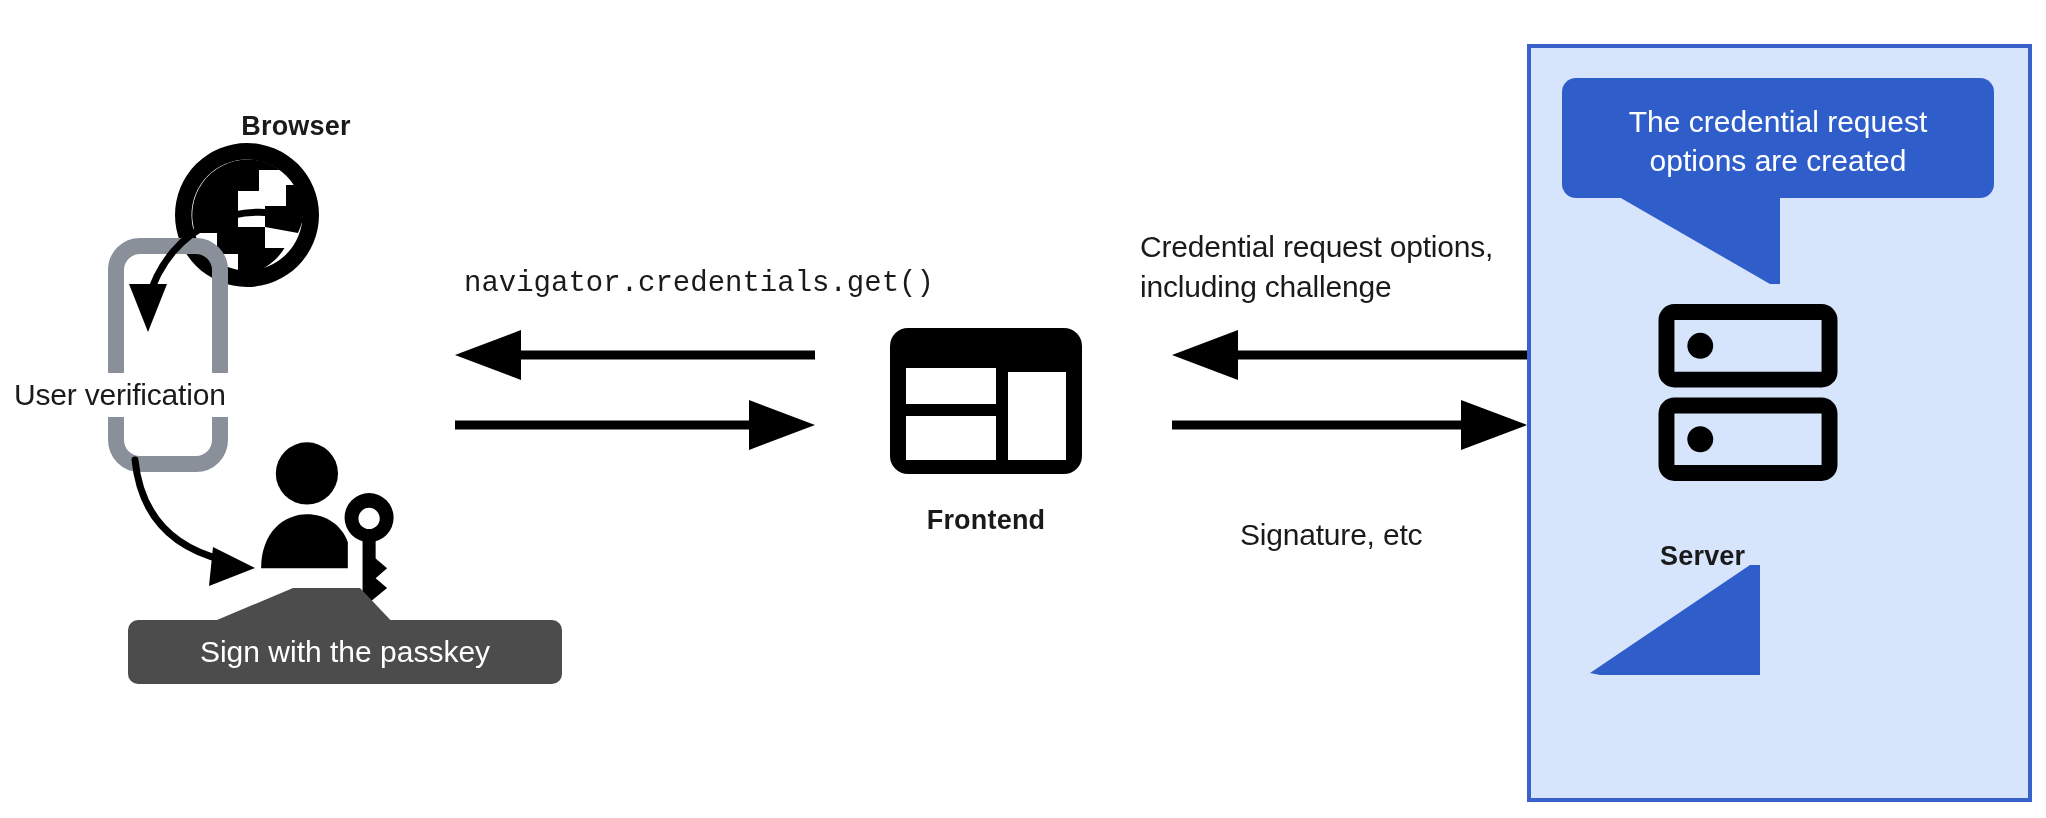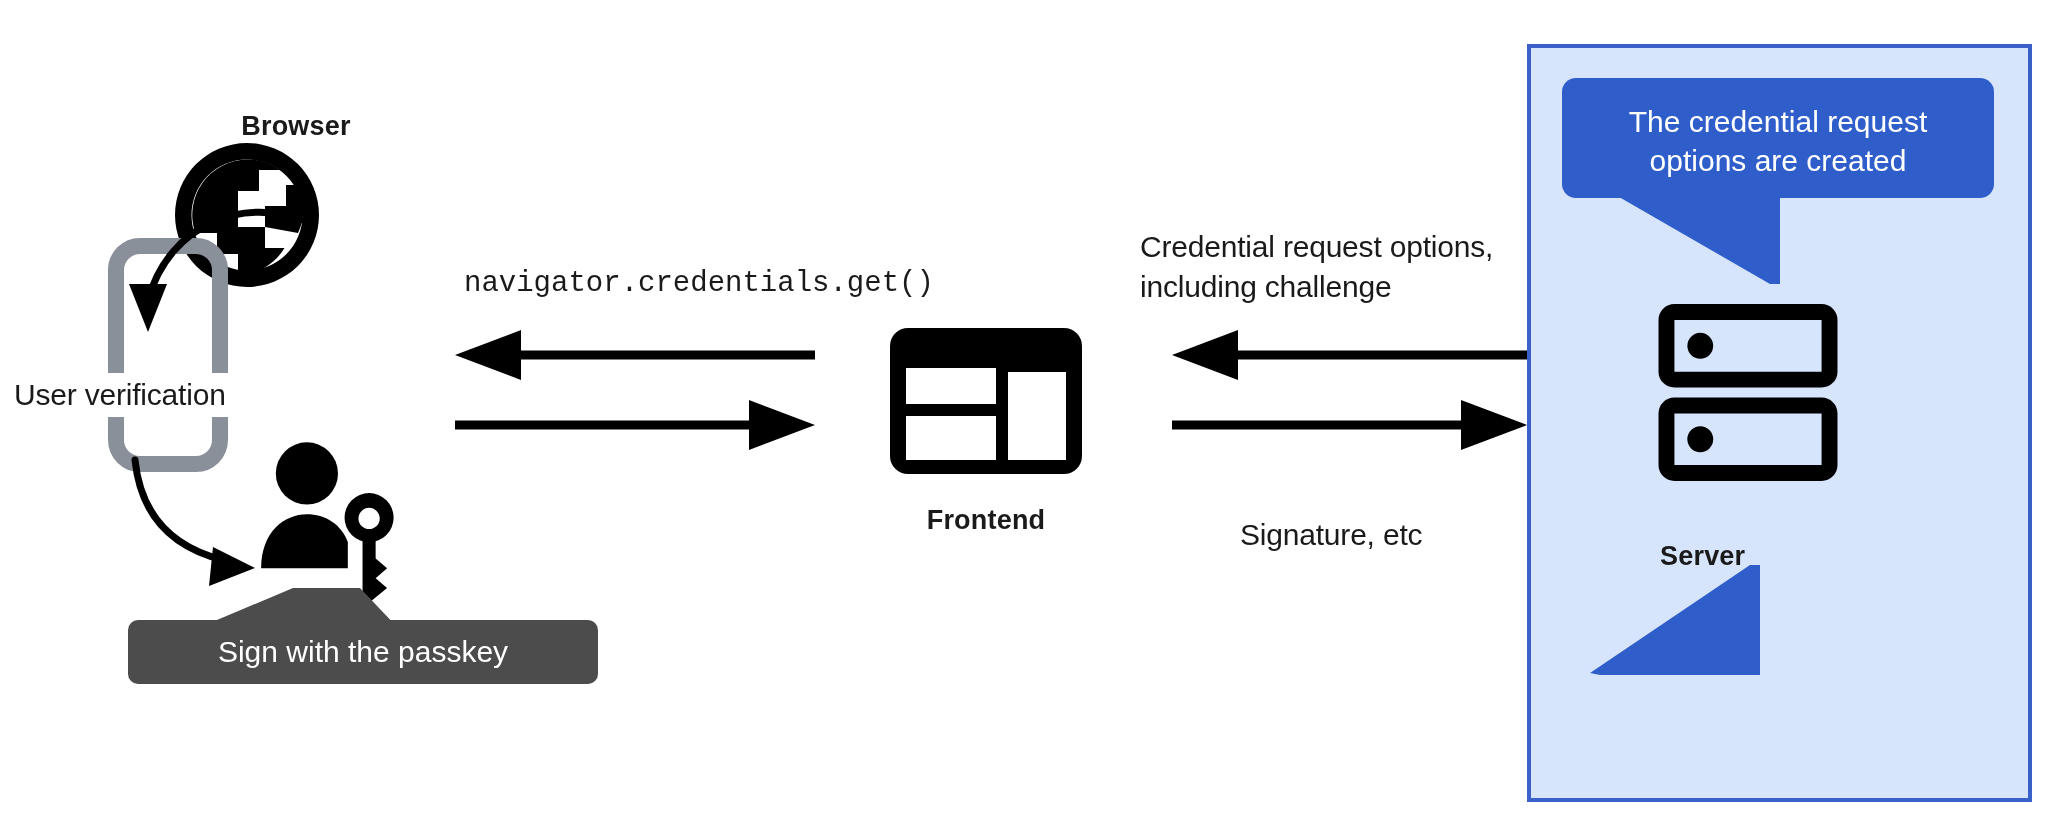--- a/index.html
+++ b/index.html
@@ -132,21 +132,21 @@
         <path d="M70 60 L78 60 L78 72 L85 78 L78 84 L85 90 L74 99 L70 94 Z"></path>
       </g>
     </svg>
   </div>
 
   <div class="abs" style="left:128px; top:588px; width:360px; height:40px; pointer-events:none;">
     <svg width="360" height="40" viewBox="0 0 360 40" class="arrow-svg">
       <polygon points="70,40 165,0 232,0 270,40" fill="#4c4c4c"></polygon>
     </svg>
   </div>
-  <div class="abs tooltip-dark" style="left:128px; top:620px; width:470px;text-align:center;">Sign with the passkey</div>
+  <div class="abs tooltip-dark" style="left:128px; top:620px; width:434px;text-align:center;">Sign with the passkey</div>
 
   <div class="abs lbl-mono" style="left:464px; top:267px; width:460px;">navigator.credentials.get()</div>
 
   <div class="abs" style="left:455px; top:330px; width:360px; height:50px;">
     <svg width="360" height="50" viewBox="0 0 360 50" class="arrow-svg">
       <line x1="60" y1="25" x2="360" y2="25" stroke="#000000" stroke-width="9"></line>
       <polygon points="0,25 66,0 66,50" fill="#000000"></polygon>
     </svg>
   </div>
 

